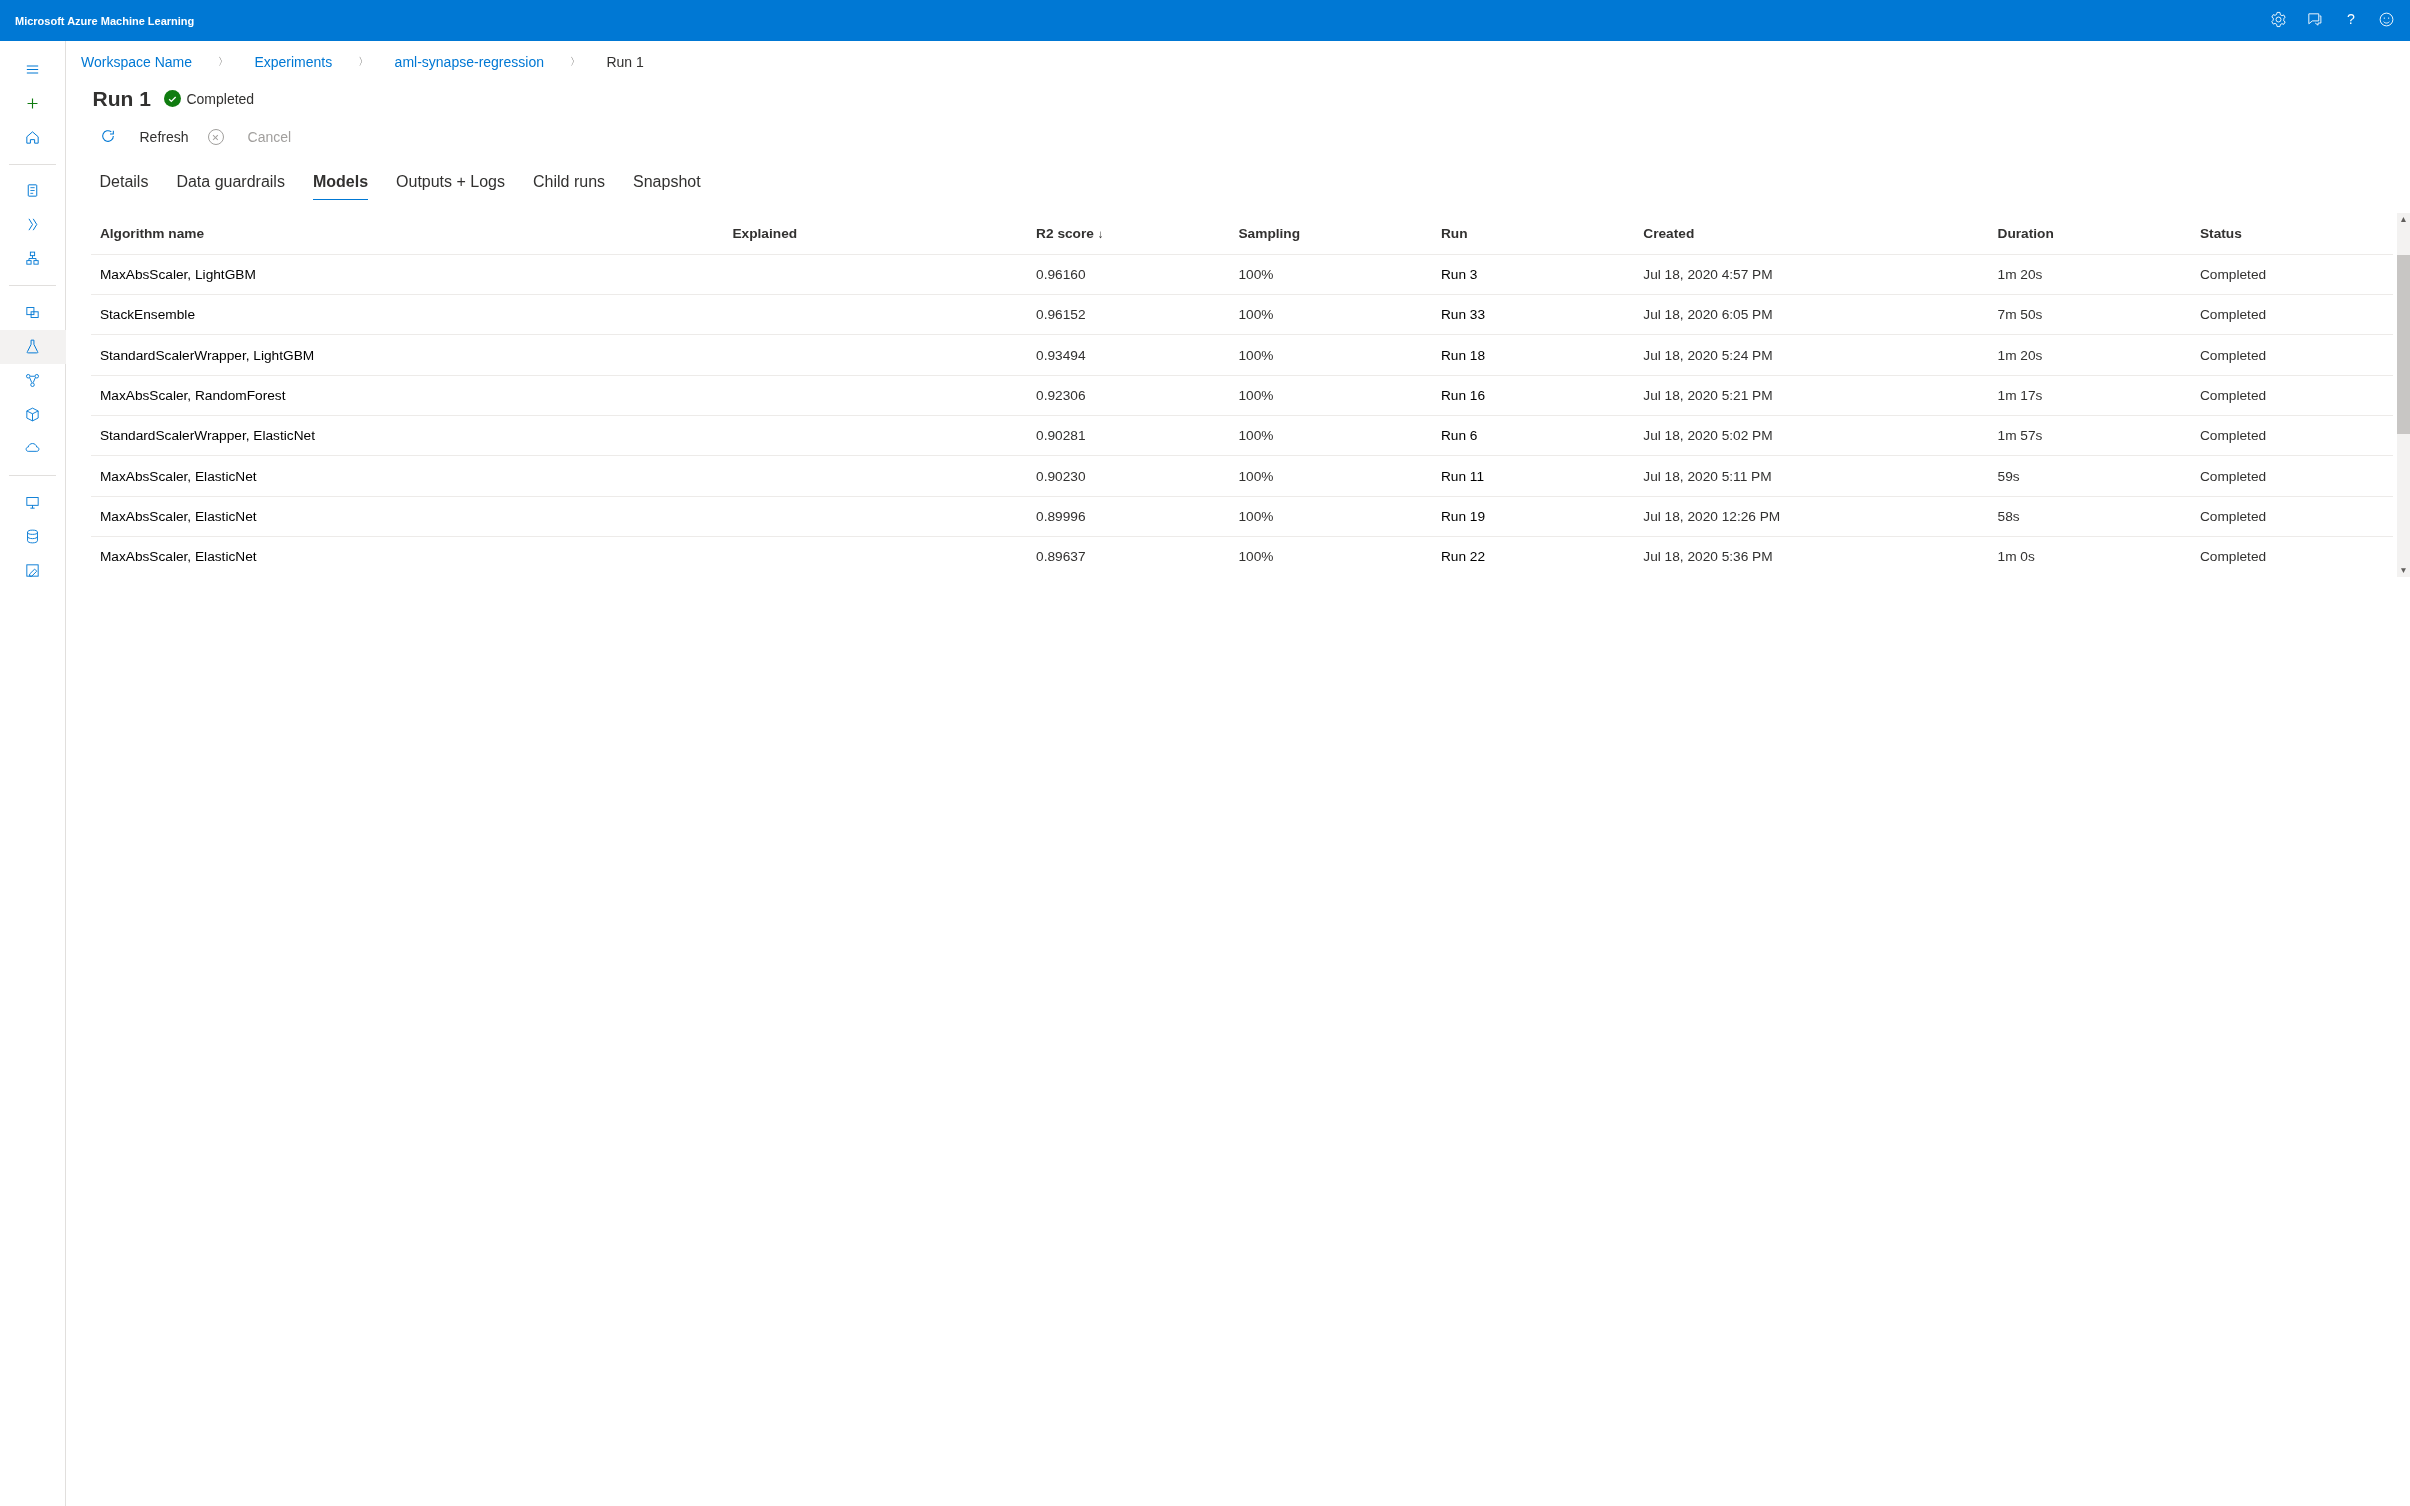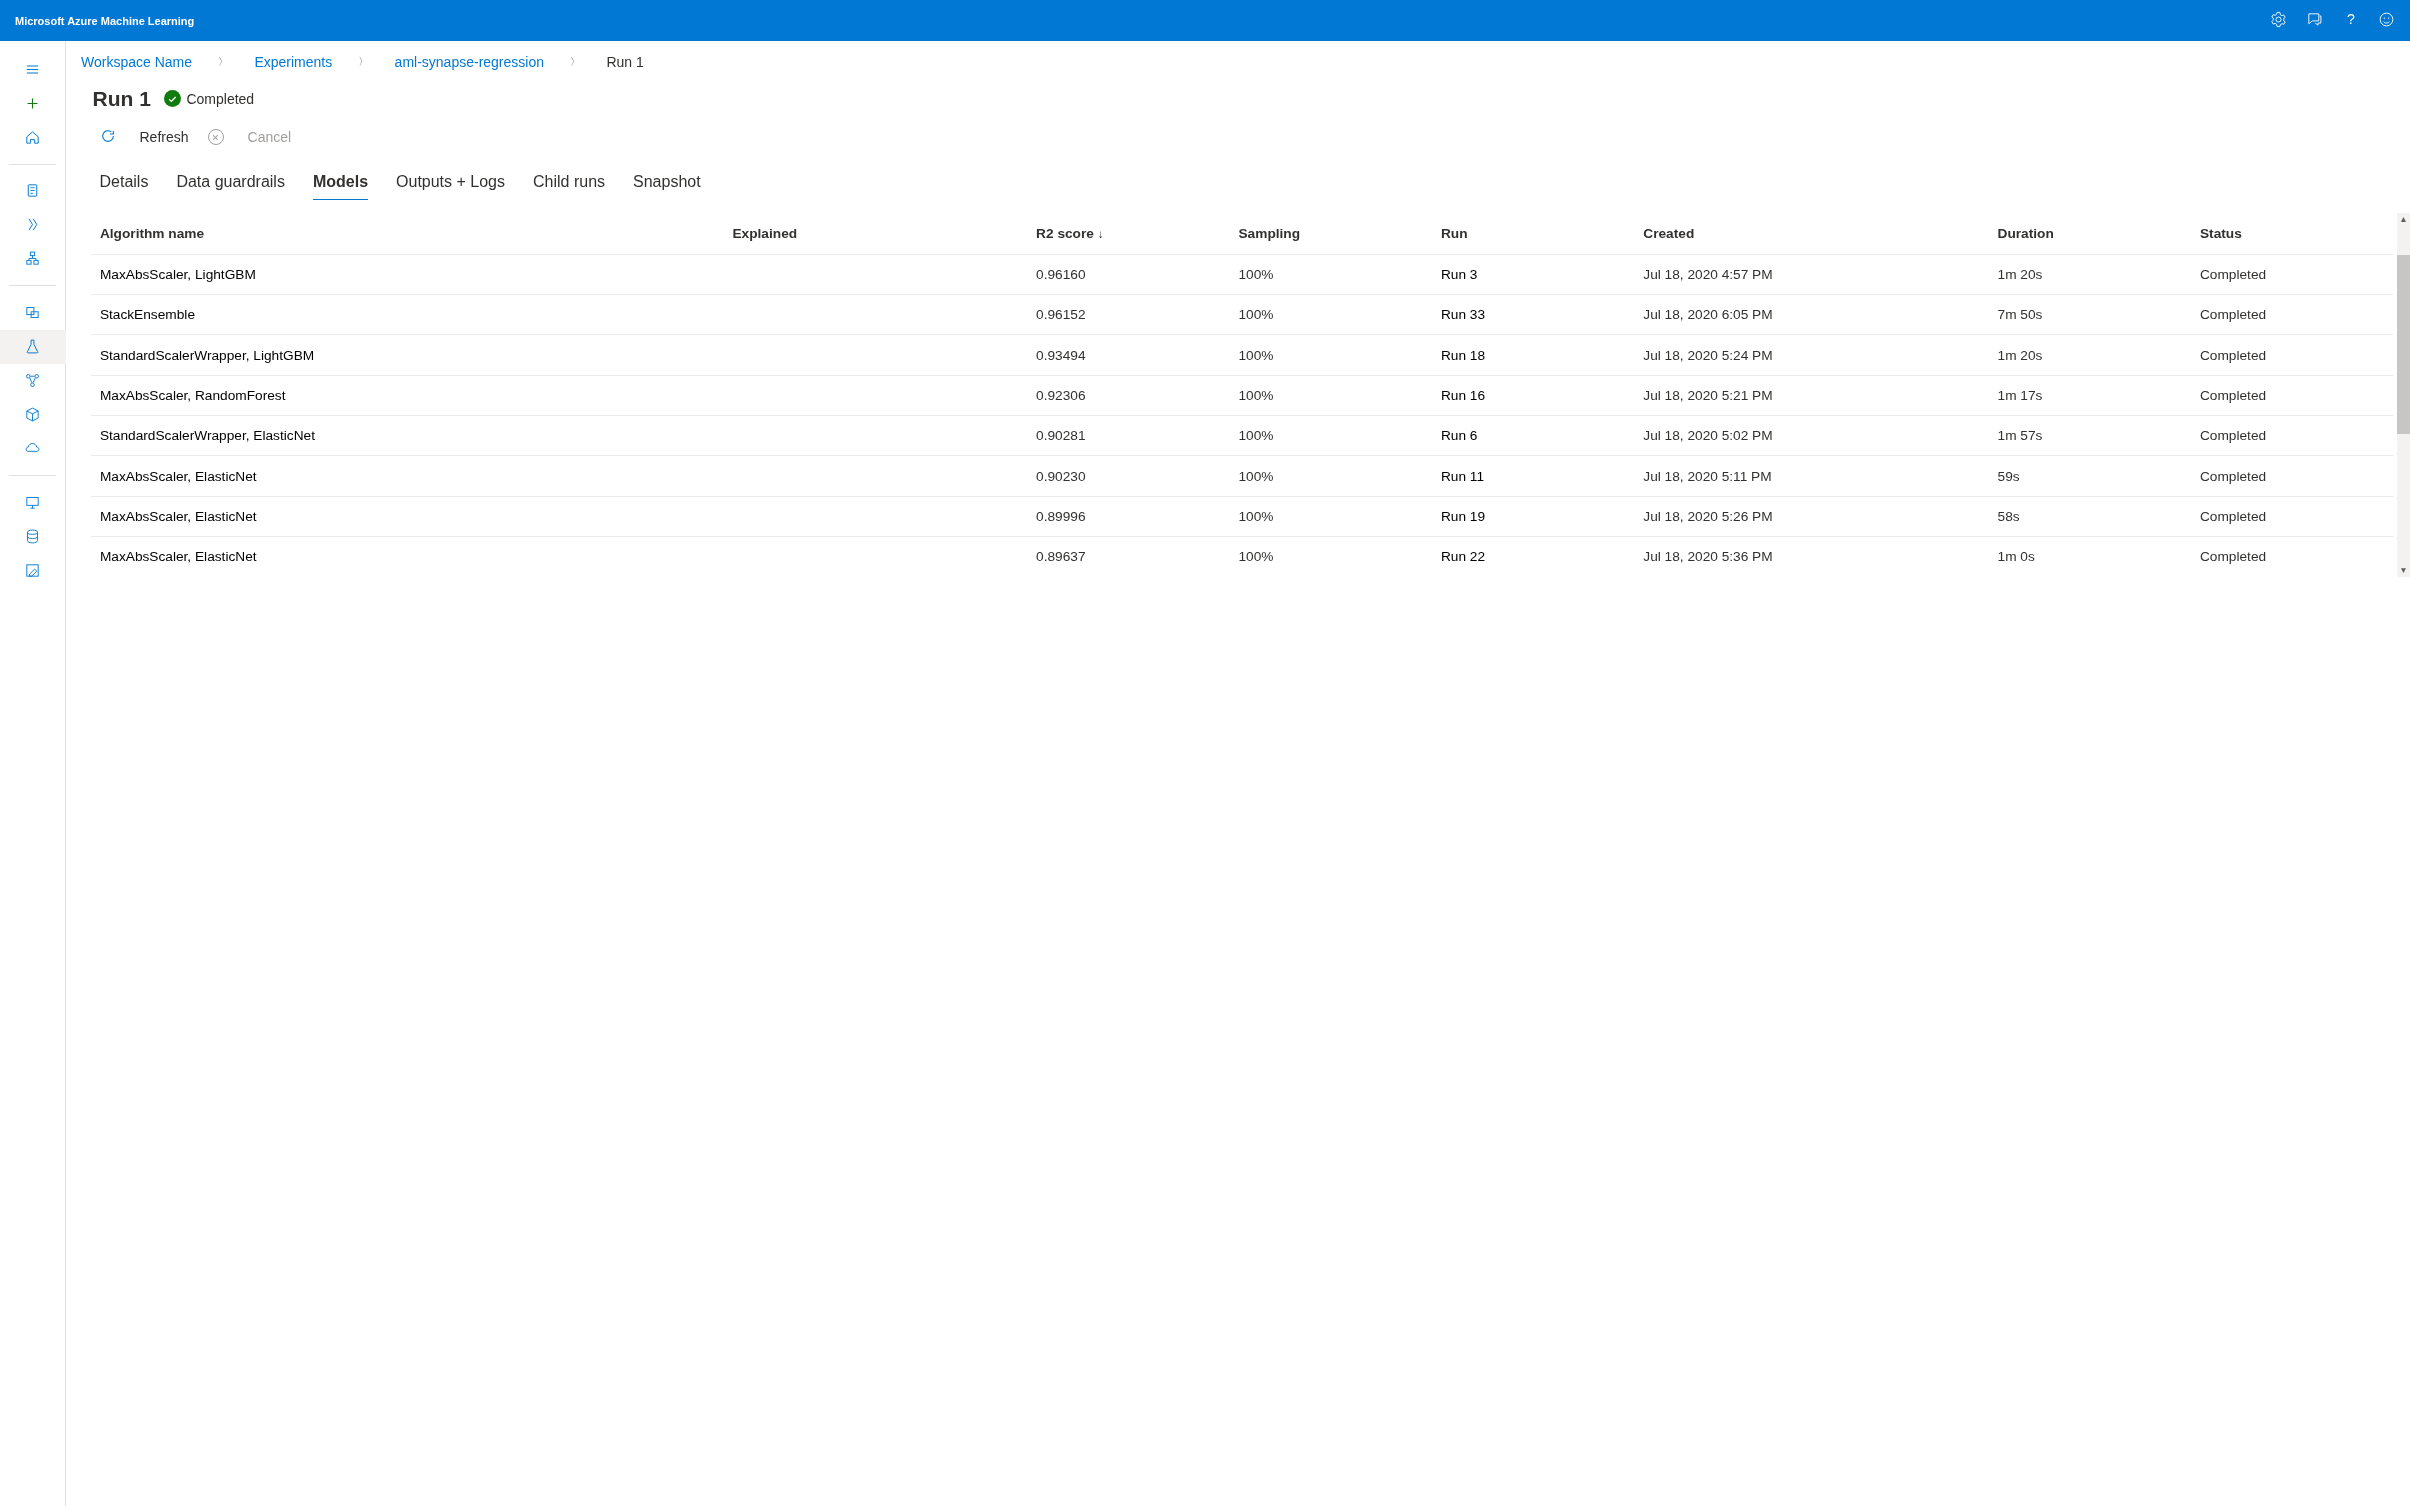--- a/index.html
+++ b/index.html
@@ -312,21 +312,21 @@
                 <td>Jul 18, 2020 5:11 PM</td>
                 <td>59s</td>
                 <td>Completed</td>
               </tr>
               <tr>
                 <td class="link">MaxAbsScaler, ElasticNet</td>
                 <td></td>
                 <td>0.89996</td>
                 <td>100%</td>
                 <td class="link">Run 19</td>
-                <td>Jul 18, 2020 5:26 PM</td>
+                <td>Jul 18, 2020 12:26 PM</td>
                 <td>58s</td>
                 <td>Completed</td>
               </tr>
               <tr>
                 <td class="link">MaxAbsScaler, ElasticNet</td>
                 <td></td>
                 <td>0.89637</td>
                 <td>100%</td>
                 <td class="link">Run 22</td>
                 <td>Jul 18, 2020 5:36 PM</td>

